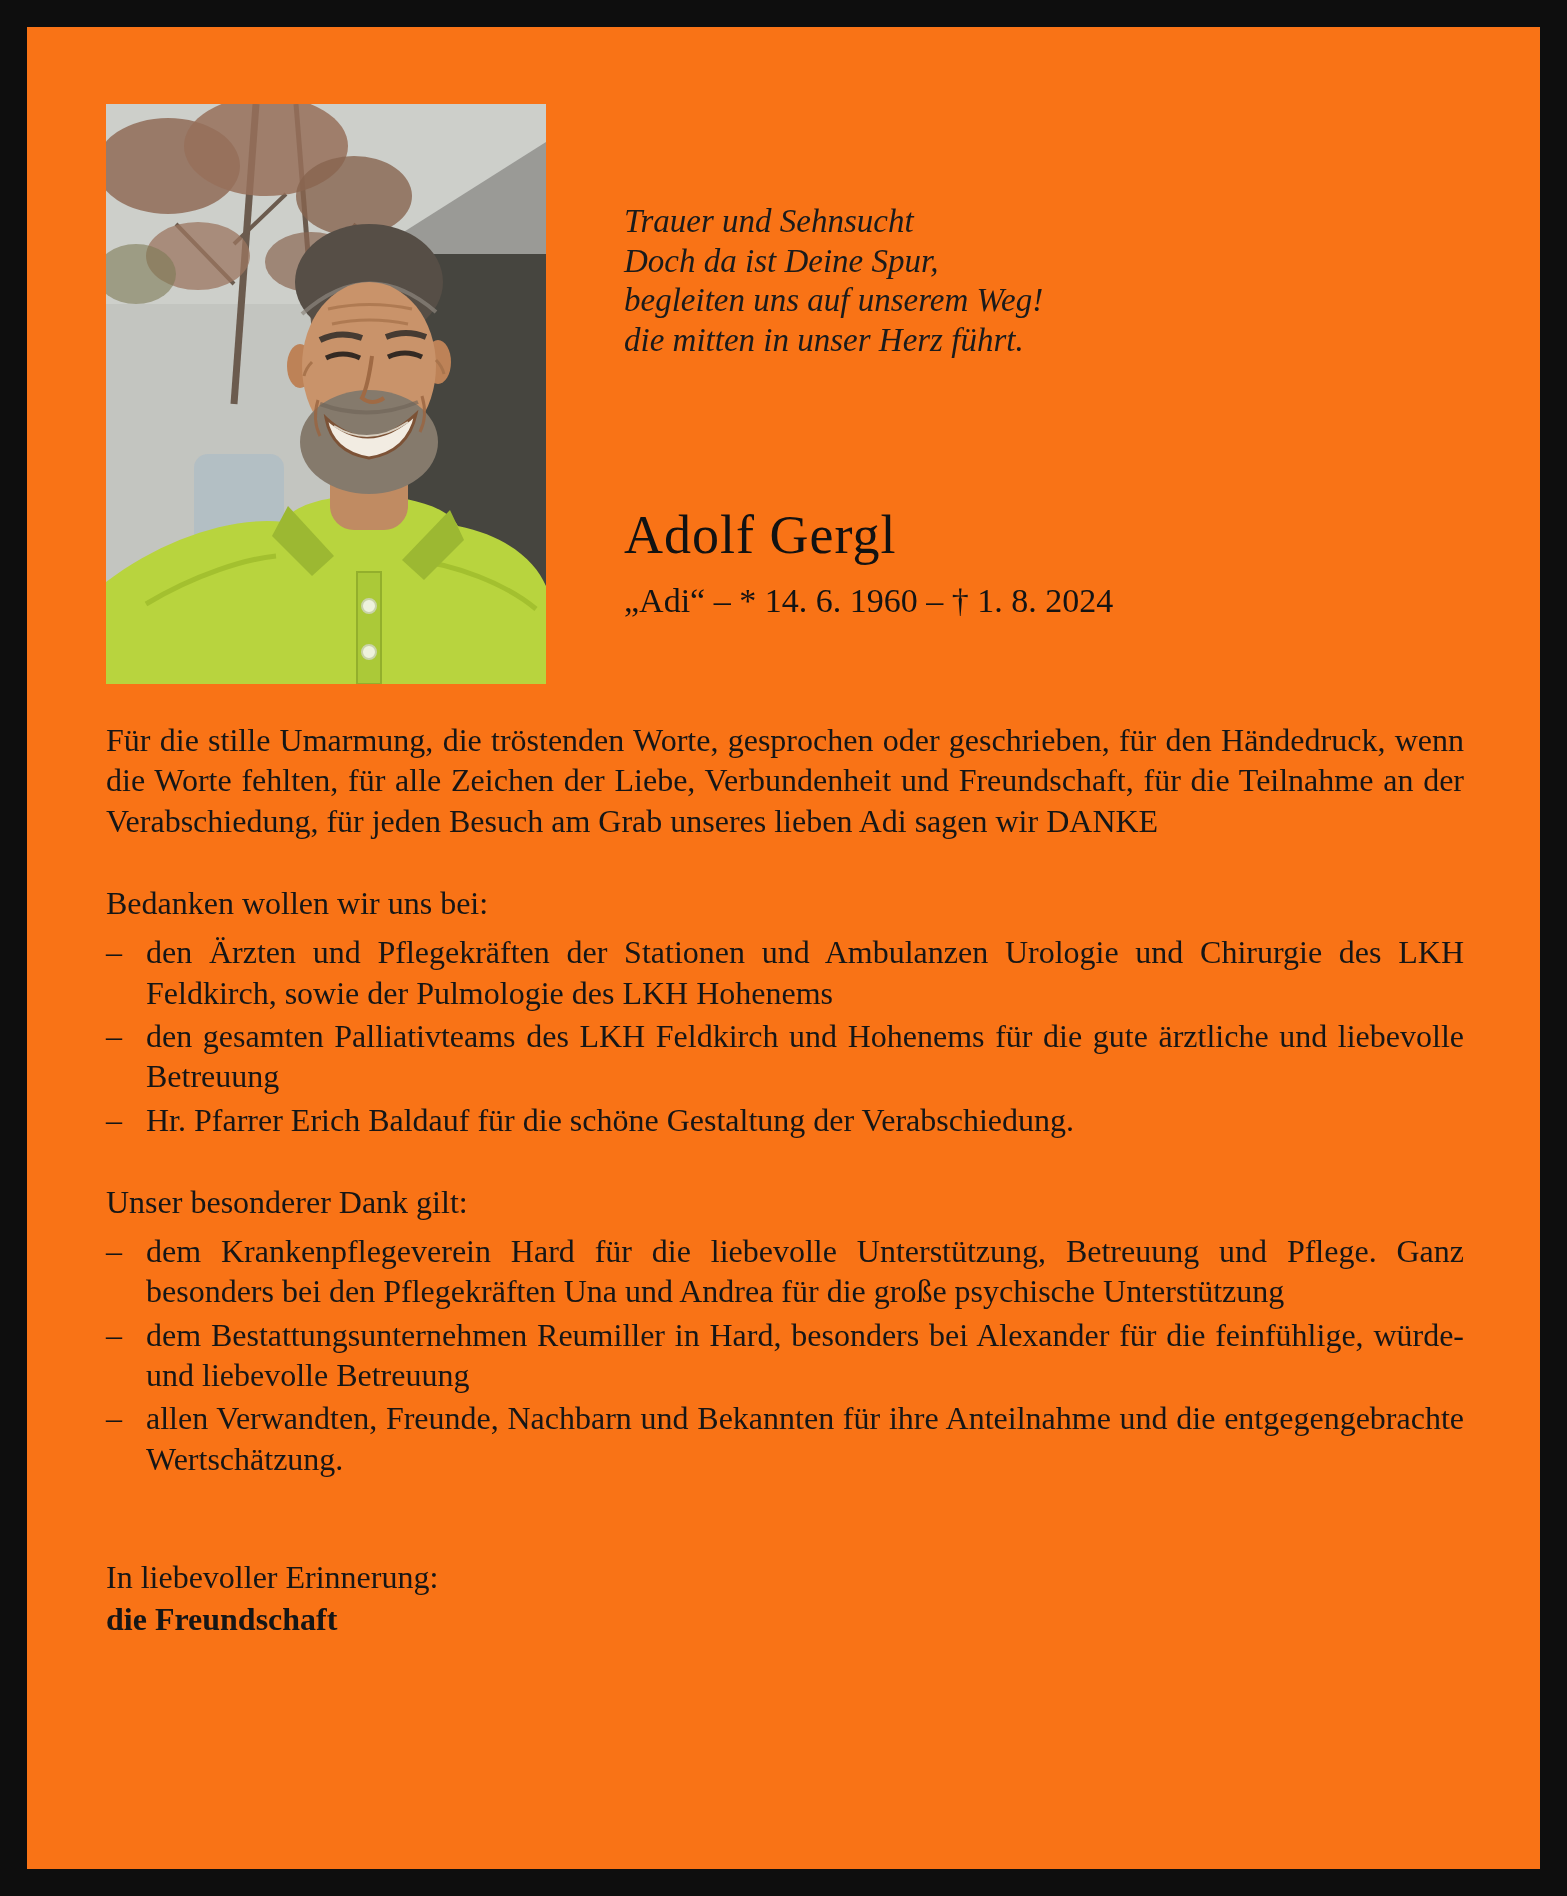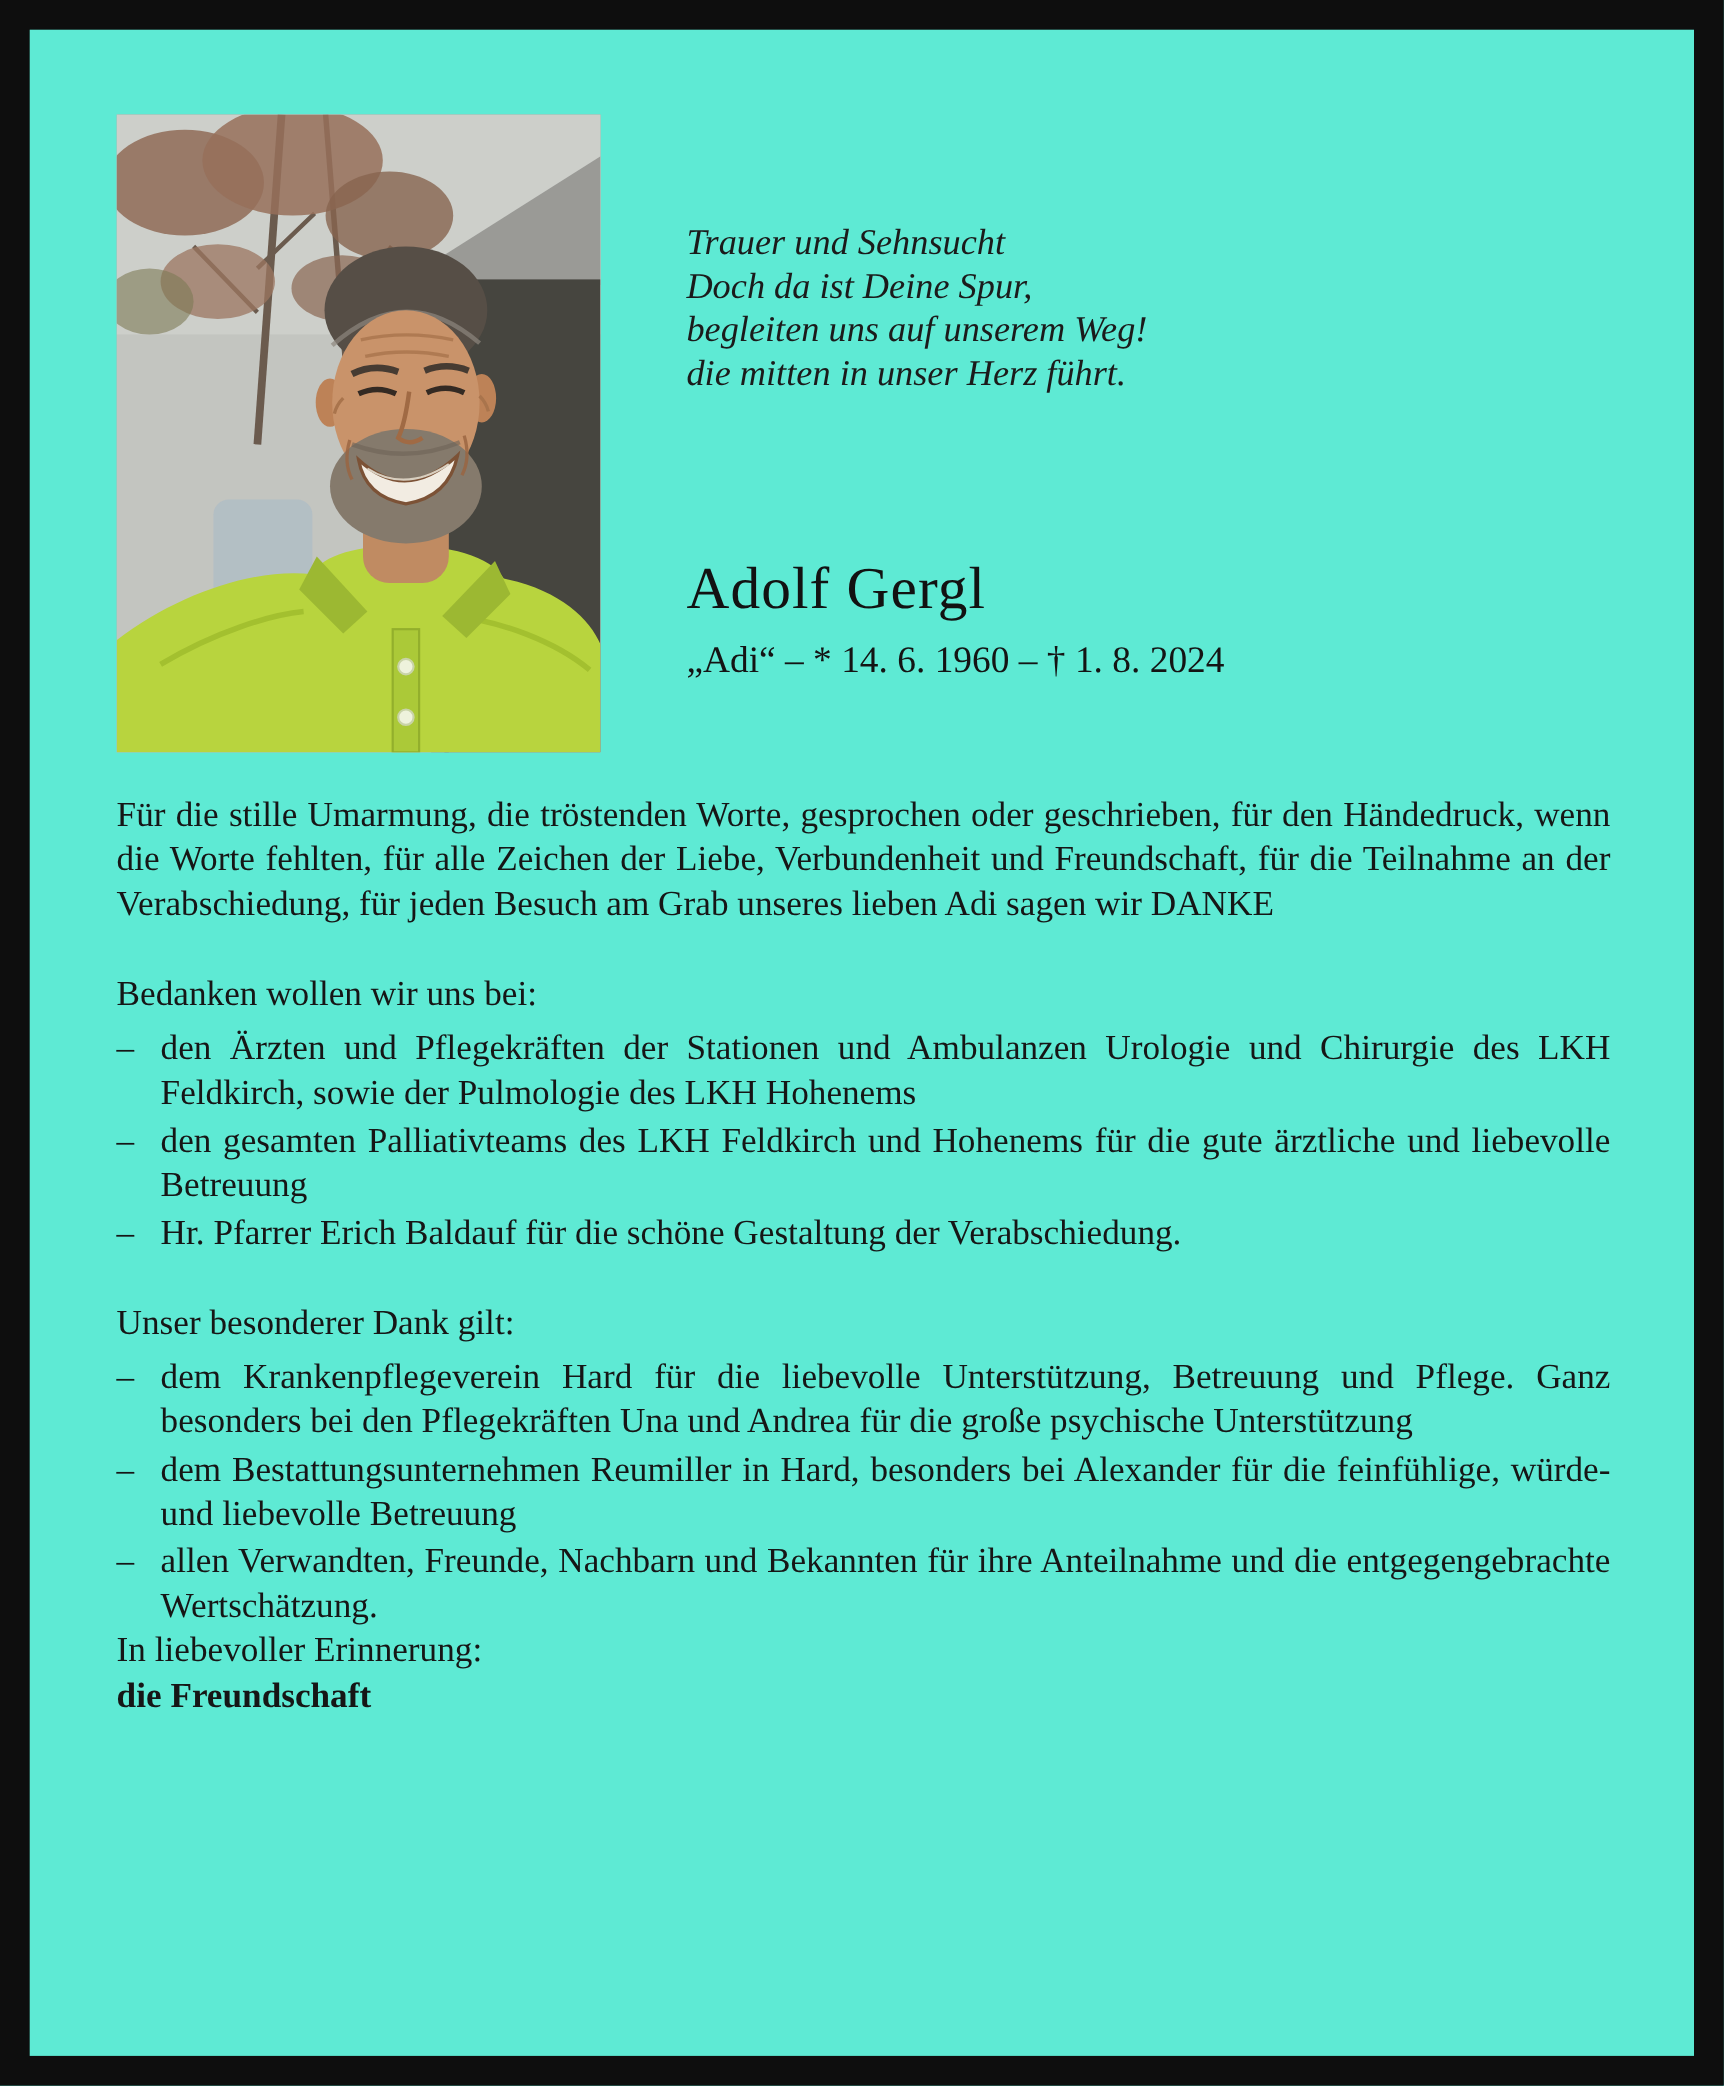--- a/index.html
+++ b/index.html
@@ -8,21 +8,21 @@
     font-family:"Liberation Serif", serif;
     color:#161616;
   }
   .frame{
     width:1567px;height:1896px;
     box-sizing:border-box;
     background:#0e0e0e;
     padding:27px;
   }
   .sheet{
-    background:#5eead4;
+    background:#f97316;
     width:100%;height:100%;
     box-sizing:border-box;
     padding:77px 76px 36px 79px;
     overflow:hidden;
   }
   .top-row{display:flex;}
   .photo{
     width:440px;height:580px;flex:0 0 auto;
     overflow:hidden;background:#b7b8b2;
   }
@@ -38,21 +38,21 @@
   .body-text{
     font-size:32px;line-height:1.26;
     text-align:justify;text-align-last:left;
     margin:36px 0 0 0;
   }
   .sec-heading{font-size:32px;line-height:1.26;margin:42px 0 0 0;}
   .list{margin-top:9px;}
   .li{display:flex;font-size:32px;line-height:1.26;margin-top:3px;}
   .marker{flex:0 0 40px;}
   .li-text{flex:1;text-align:justify;text-align-last:left;}
-  .closing{font-size:32px;line-height:1.3;}
+  .closing{margin-top:78px;font-size:32px;line-height:1.3;}
   .closing .family{font-weight:bold;}
 </style>
 </head>
 <body>
 
 <div class="frame">
   <div class="sheet">
 
     <div class="top-row">
 

